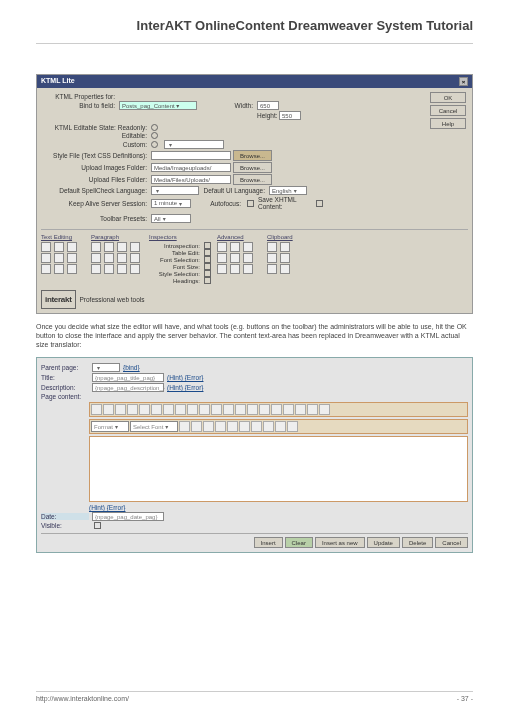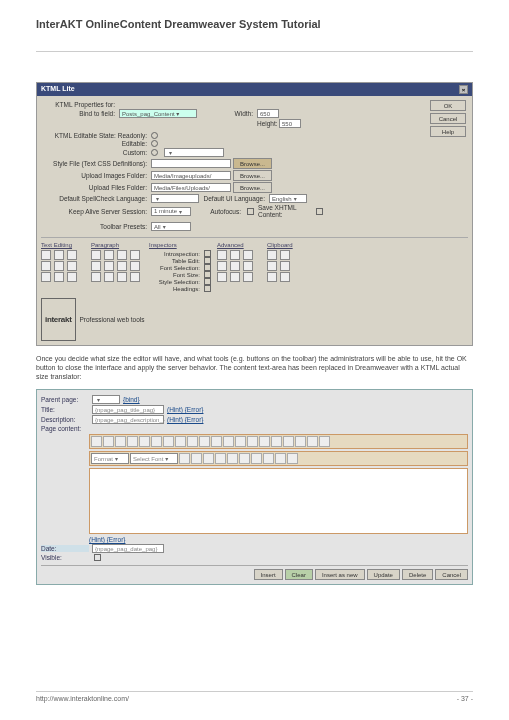--- a/index.html
+++ b/index.html
@@ -1,38 +1,38 @@
 <!DOCTYPE html>
 <html><head>
 <meta charset="utf-8">
 <style>
   * { box-sizing: border-box; margin: 0; padding: 0; }
   body { width: 509px; height: 720px; font-family: Verdana, Arial, sans-serif; font-size: 6.5px; color: #333; background: #fff; position: relative; }
   .page { padding: 18px 36px; }
-  .header { display: flex; justify-content: flex-start; font-size: 11px; font-weight: bold; color: #444; padding-bottom: 21px; border-bottom: 1px solid #ccc; }
+  .header { display: flex; justify-content: flex-end; font-size: 13px; font-weight: bold; color: #444; padding-bottom: 10px; border-bottom: 1px solid #ccc; }
   .dialog1 { border: 1px solid #999; margin-top: 30px; background: #d8d4c8; position: relative; }
   .titlebar { background: #3a4a7a; color: #fff; font-size: 7px; padding: 2px 4px; font-weight: bold; display: flex; justify-content: space-between; }
   .titlebar .x { background: #c0c0c0; color: #000; width: 9px; height: 9px; text-align: center; line-height: 8px; font-size: 6px; border: 1px solid #888; }
   .dlgbody { padding: 4px; position: relative; }
   .row { display: flex; align-items: center; margin: 1px 0; }
   .lbl { text-align: right; padding-right: 4px; color: #333; }
   .inp { background: #fff; border: 1px solid #888; height: 9px; font-size: 6px; padding: 0 2px; display: inline-flex; align-items: center; color: #555; }
   .btn { background: #d8d4c8; border: 1px solid #888; height: 11px; font-size: 6px; padding: 0 6px; display: inline-flex; align-items: center; }
   .rightbtns { position: absolute; right: 6px; top: 4px; display: flex; flex-direction: column; gap: 2px; }
   .rightbtns .btn { width: 36px; justify-content: center; }
   .toolcols { display: flex; gap: 6px; margin-top: 6px; border-top: 1px solid #aaa; padding-top: 4px; }
   .tcol { font-size: 6px; }
   .tcol .th { color: #446; text-decoration: underline; margin-bottom: 2px; }
   .tgrid { display: grid; grid-template-columns: repeat(3, 12px); gap: 1px; }
   .tgrid .ic { width: 10px; height: 10px; border: 1px solid #888; background: #eee; }
   .chk { width: 7px; height: 7px; border: 1px solid #666; display: inline-block; margin-left: 2px; vertical-align: middle; }
   .insp { font-size: 6px; }
   .insp .r { display: flex; justify-content: flex-end; align-items: center; gap: 2px; }
   .logo { margin-top: 6px; display: flex; align-items: center; gap: 4px; }
-  .logo .lg { border: 1px solid #666; padding: 16px 3px; font-weight: bold; font-size: 8px; letter-spacing: -0.3px; }
+  .logo .lg { border: 1px solid #666; padding: 4px 3px; font-weight: bold; font-size: 8px; letter-spacing: -0.3px; }
   .maintext { font-size: 7px; color: #444; line-height: 1.3; margin-top: 8px; }
   .editor { border: 1px solid #8aa; margin-top: 8px; background: #e4e4e4; padding: 4px; }
   .erow { display: flex; align-items: center; margin: 1px 0; gap: 3px; }
   .elbl { width: 48px; color: #335; }
   .einp { background: #fff; border: 1px solid #888; height: 9px; display: inline-flex; align-items: center; padding: 0 2px; color: #888; font-size: 6px; }
   .bindlink { color: #1a4a8a; text-decoration: underline; }
   .toolbar { border: 1px solid #c96; background: #e6dac0; padding: 1px; margin: 2px 0; display: flex; flex-wrap: wrap; gap: 1px; }
   .toolbar .tb { width: 11px; height: 11px; border: 1px solid #aaa; background: #eee; }
   .bigarea { border: 1px solid #c96; background: #fff; height: 66px; }
   .botbar { display: flex; justify-content: flex-end; gap: 2px; border-top: 1px solid #aaa; padding-top: 3px; margin-top: 4px; }

